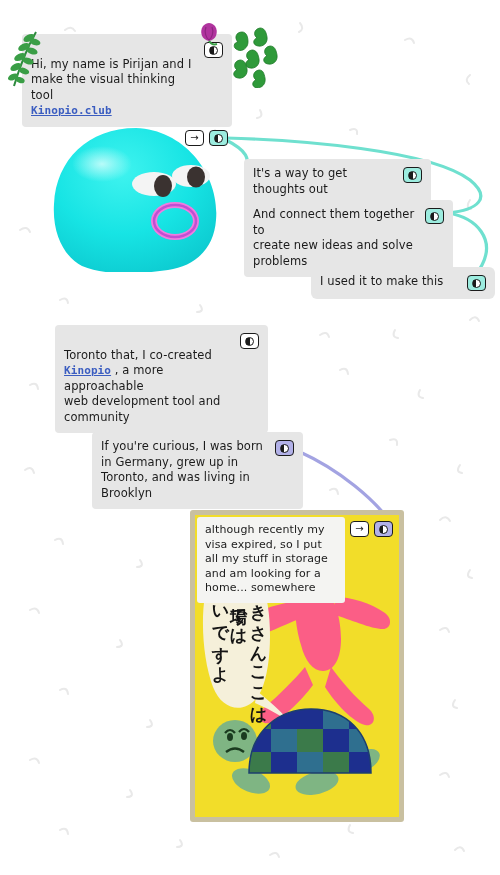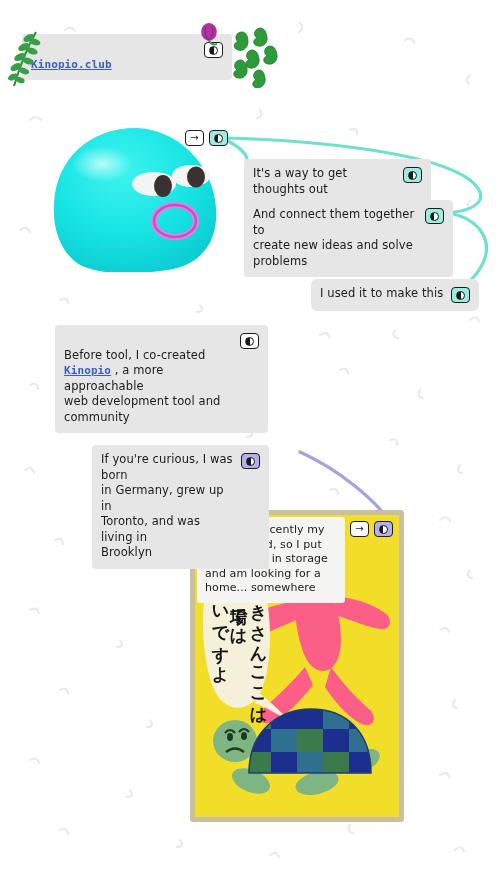--- a/index.html
+++ b/index.html
@@ -286,21 +286,23 @@
     <div class="badge white">
       <span class="arrow-glyph">→</span>
     </div>
     <div class="badge cyan">
       <span class="contrast-glyph"></span>
     </div>
   </div>
 
   <div class="card" style="left:22px; top:34px; width:210px;">
     <div class="card-text">
-      <span class="link">Kinopio.club</span><span></span>
+      <span>Hi, my name is Pirijan and I
+make the visual thinking tool
+</span><span class="link">Kinopio.club</span><span></span>
     </div>
     <div class="badge white">
       <span class="contrast-glyph"></span>
     </div>
   </div>
 
   <div class="card" style="left:244px; top:159px; width:187px;">
     <div class="card-text">It's a way to get thoughts out</div>
     <div class="badge cyan">
       <span class="contrast-glyph"></span>
@@ -309,40 +311,40 @@
 
   <div class="card" style="left:244px; top:200px; width:209px;">
     <div class="card-text">And connect them together to
 create new ideas and solve
 problems</div>
     <div class="badge cyan">
       <span class="contrast-glyph"></span>
     </div>
   </div>
 
-  <div class="card" style="left:311px; top:279px; width:168px;border-radius:6px;">
+  <div class="card" style="left:311px; top:267px; width:184px;border-radius:6px;">
     <div class="card-text">I used it to make this</div>
     <div class="badge cyan">
       <span class="contrast-glyph"></span>
     </div>
   </div>
 
   <div class="card" style="left:55px; top:325px; width:213px;">
     <div class="card-text">
-      <span>Before tool, I co-created
+      <span>Toronto that, I co-created
 </span><span class="link">Kinopio</span><span> , a more approachable
 web development tool and
 community</span>
     </div>
     <div class="badge white">
       <span class="contrast-glyph"></span>
     </div>
   </div>
 
-  <div class="card" style="left:92px; top:432px; width:177px;margin-top:13px;">
+  <div class="card" style="left:92px; top:432px; width:211px;">
     <div class="card-text">If you're curious, I was born
 in Germany, grew up in
 Toronto, and was living in
 Brooklyn</div>
     <div class="badge purple">
       <span class="contrast-glyph"></span>
     </div>
   </div>
 
   <div id="poster-card" style="left:190px; top:510px; width:214px; height:312px;">

